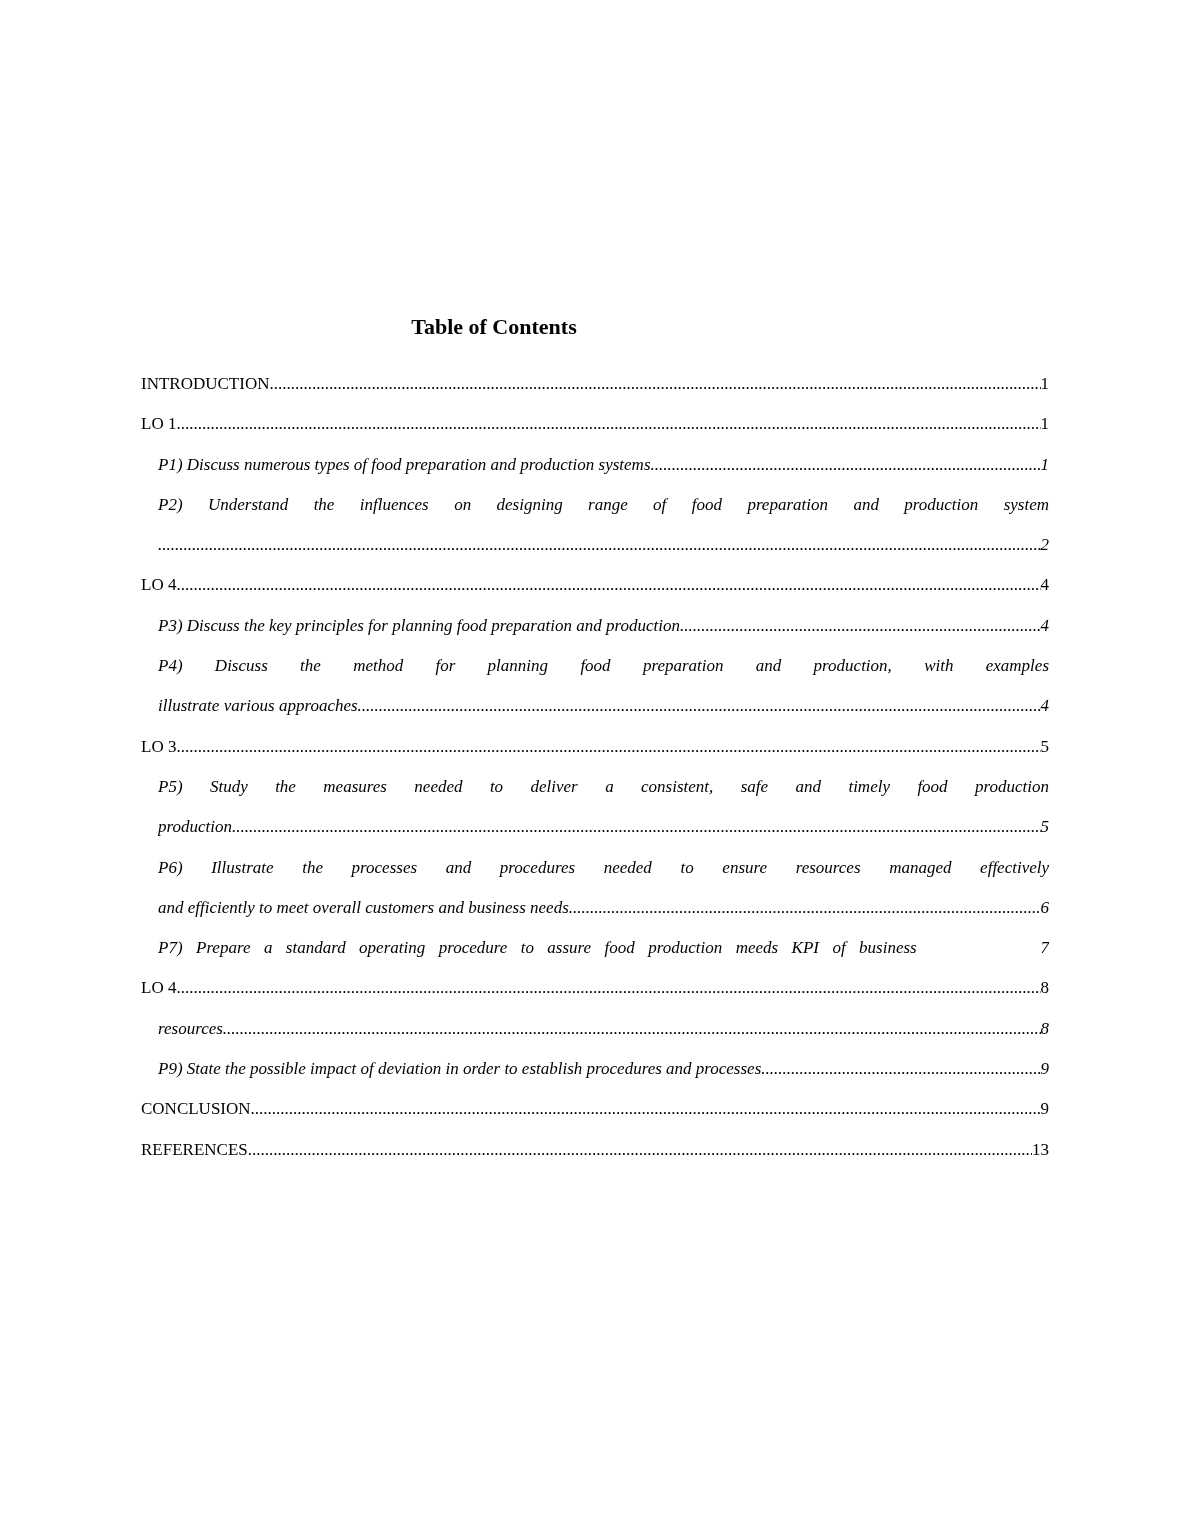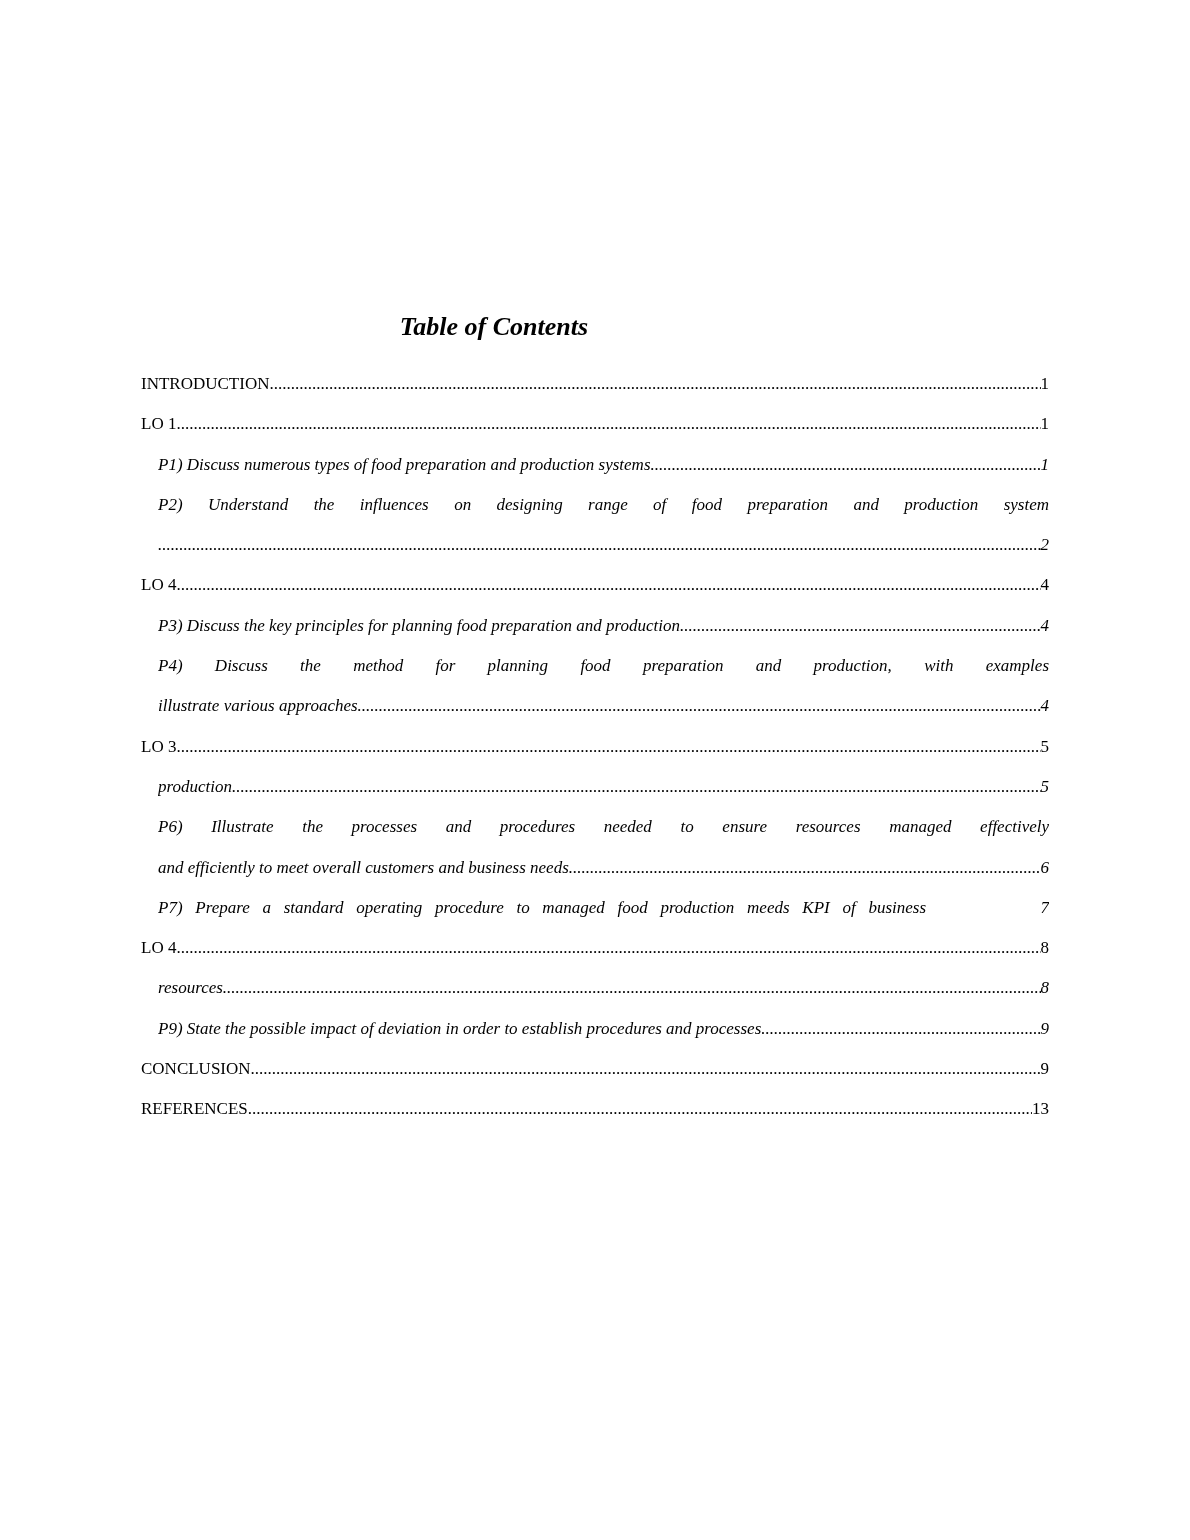--- a/index.html
+++ b/index.html
@@ -4,21 +4,21 @@
   <style>
     html, body { margin: 0; padding: 0; background: #ffffff; }
     body { width: 1190px; height: 1540px; position: relative; overflow: hidden; }
     .page {
       position: absolute; left: 0; top: 0; width: 1190px; height: 1540px;
       background: #ffffff; color: #000000;
       font-family: "Liberation Serif", serif;
     }
     .toc-title {
       position: absolute; left: 0; width: 988px; top: 309px;
-      text-align: center; font-size: 26px; font-weight: bold; line-height: 36px; font-style: italic;
+      text-align: center; font-size: 22px; font-weight: bold; line-height: 36px;
     }
     .toc {
       position: absolute; left: 141px; top: 364px; width: 908px;
       font-size: 17px; line-height: 40.3px;
     }
     .entry { position: relative; }
     .entry.l2 { margin-left: 17px; font-style: italic; }
     .line {
       display: flex; align-items: baseline; white-space: nowrap; overflow: hidden;
       height: 40.3px;
@@ -97,37 +97,38 @@
         </div>
       </div>
       <div class="entry l1">
         <div class="line">
           <span class="txt">LO 3</span>
           <span class="dots"></span>
           <span class="pg">5</span>
         </div>
       </div>
       <div class="entry l2">
+        <div class="wrapline">P5) Study the measures needed to deliver a consistent, safe and timely food production</div>
         <div class="line">
           <span class="txt">production</span>
           <span class="dots"></span>
           <span class="pg">5</span>
         </div>
       </div>
       <div class="entry l2">
         <div class="wrapline">P6) Illustrate the processes and procedures needed to ensure resources managed effectively</div>
         <div class="line">
           <span class="txt">and efficiently to meet overall customers and business needs</span>
           <span class="dots"></span>
           <span class="pg">6</span>
         </div>
       </div>
       <div class="entry l2">
         <div class="line nodots">
-          <span class="txt">P7) Prepare a standard operating procedure to managed food production meeds KPI of business</span>
+          <span class="txt">P7) Prepare a standard operating procedure to assure food production meeds KPI of business</span>
           <span class="dots"></span>
           <span class="pg">&nbsp;</span>
           <span class="pg">7</span>
         </div>
       </div>
       <div class="entry l1">
         <div class="line">
           <span class="txt">LO  4 </span>
           <span class="dots"></span>
           <span class="pg">8</span>

